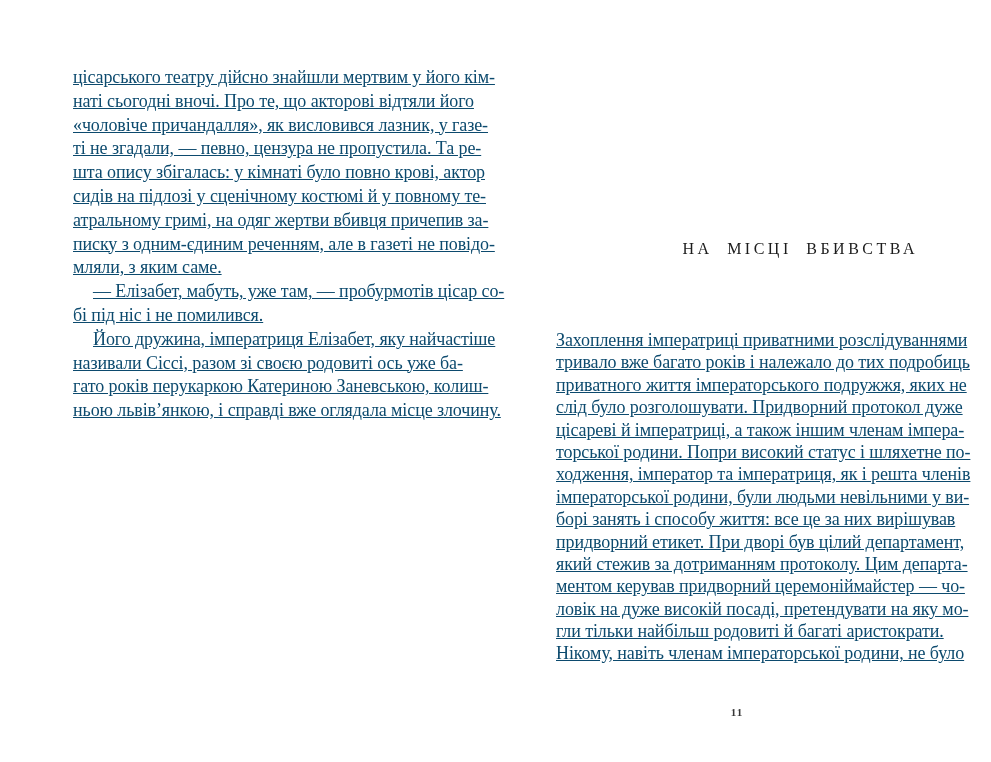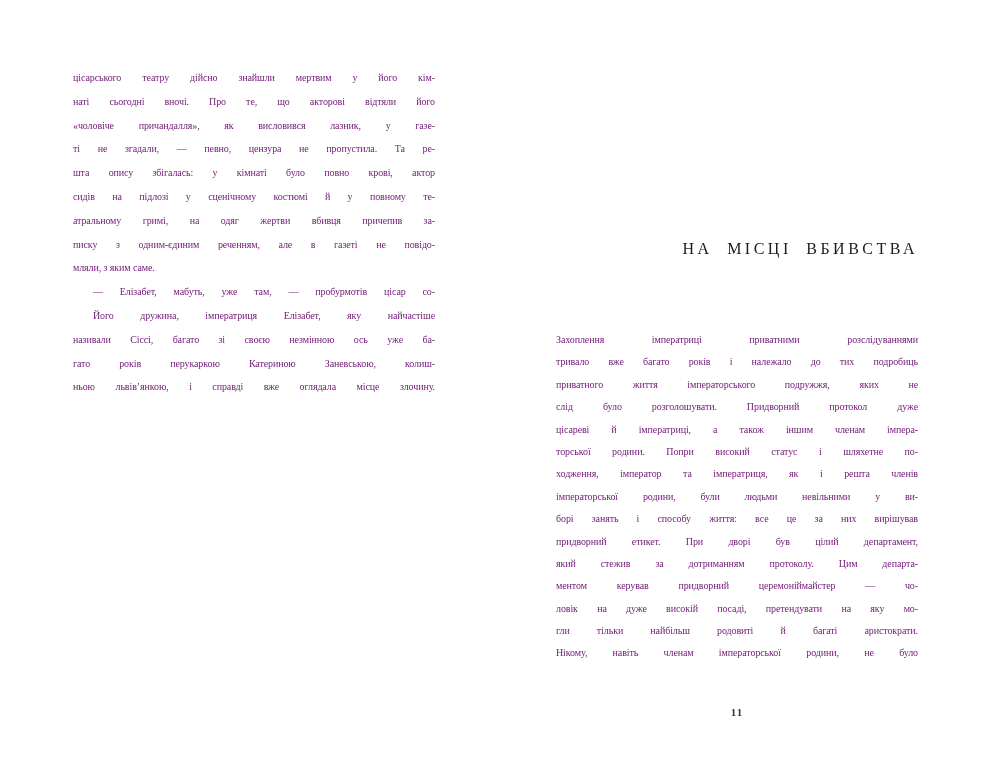--- a/index.html
+++ b/index.html
@@ -21,24 +21,25 @@
   }
   #left-text  { left: 73px;  top: 66px;  }
   #right-text { left: 556px; top: 329px; }
 
   .para { margin: 0; padding: 0; }
 
   .line {
     white-space: nowrap;
     text-align: justify;
     text-align-last: justify;
-    font-size: 10px;
+    font-size: 18px;
     letter-spacing: -0.1px;
-    color: #701a75;
+    color: #0c4a6e;
     overflow: visible;
+    text-decoration: underline;
   }
   #left-text .line  { height: 23.8px; line-height: 23.8px; }
   #right-text .line { height: 22.4px; line-height: 22.4px; }
 
   .line.noj { text-align-last: left; }
   .line.indent { text-indent: 20px; }
 
   #chapter-heading {
     position: absolute;
     left: 556px;
@@ -76,24 +77,25 @@
         <div class="line">«чоловіче причандалля», як висловився лазник, у газе-</div>
         <div class="line">ті не згадали, — певно, цензура не пропустила. Та ре-</div>
         <div class="line">шта опису збігалась: у кімнаті було повно крові, актор</div>
         <div class="line">сидів на підлозі у сценічному костюмі й у повному те-</div>
         <div class="line">атральному гримі, на одяг жертви вбивця причепив за-</div>
         <div class="line">писку з одним-єдиним реченням, але в газеті не повідо-</div>
         <div class="line noj">мляли, з яким саме.</div>
       </div>
       <div class="para">
         <div class="line indent">— Елізабет, мабуть, уже там, — пробурмотів цісар со-</div>
+        <div class="line noj">бі під ніс і не помилився.</div>
       </div>
       <div class="para">
         <div class="line indent">Його дружина, імператриця Елізабет, яку найчастіше</div>
-        <div class="line">називали Сіссі, багато зі своєю незмінною ось уже ба-</div>
+        <div class="line">називали Сіссі, разом зі своєю родовиті ось уже ба-</div>
         <div class="line">гато років перукаркою Катериною Заневською, колиш-</div>
         <div class="line">ньою львівʼянкою, і справді вже оглядала місце злочину.</div>
       </div>
     </div>
 
   <div id="chapter-heading">НА МІСЦІ ВБИВСТВА</div>
 
   <div id="right-text" class="page-col">
       <div class="para">
         <div class="line">Захоплення імператриці приватними розслідуваннями</div>

